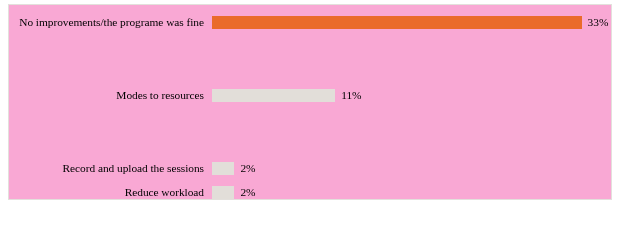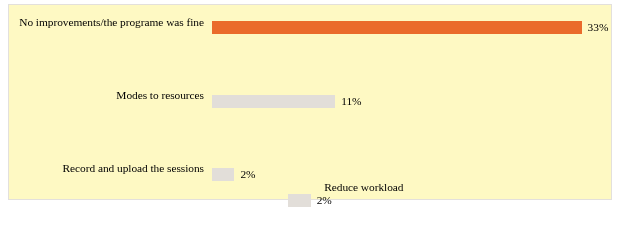--- a/index.html
+++ b/index.html
@@ -14,21 +14,21 @@
     overflow: hidden;
   }
 
   #chart-frame {
     position: absolute;
     left: 8px;
     top: 4px;
     width: 604px;
     height: 196px;
     border: 1px solid #e3e0dc;
-    background: #fef9c3;
+    background: #f9a8d4;
     box-sizing: border-box;
   }
 
   #plot-area {
     position: absolute;
     left: 0;
     top: 0;
     width: 100%;
     height: 100%;
   }
@@ -52,21 +52,21 @@
     color: #000000;
     white-space: nowrap;
     letter-spacing: -0.05px;
   }
 
   .bar-wrap {
     position: relative;
     flex: 1;
     height: 100%;
     display: flex;
-    align-items: flex-end;
+    align-items: center;
     font-family: Liberation Serif, serif;
   }
 
   .bar {
     height: 13px;
     flex-shrink: 0;
   }
 
   .value-label {
     font-size: 11.4px;
@@ -96,21 +96,21 @@
           <div class="value-label">11%</div>
         </div>
       </div>
       <div class="bar-row" style="top: 151.4px;">
         <div class="cat-label">Record and upload the sessions</div>
         <div class="bar-wrap">
           <div class="bar" style="width: 22.4px; background: rgb(226, 222, 217);"></div>
           <div class="value-label">2%</div>
         </div>
       </div>
-      <div class="bar-row" style="top: 175.8px; flex-direction: column;">
+      <div class="bar-row" style="top: 175.8px;">
         <div class="cat-label">Reduce workload</div>
         <div class="bar-wrap">
           <div class="bar" style="width: 22.4px; background: rgb(226, 222, 217);"></div>
           <div class="value-label">2%</div>
         </div>
       </div>
     </div>
 </div>
 
 </body></html>

